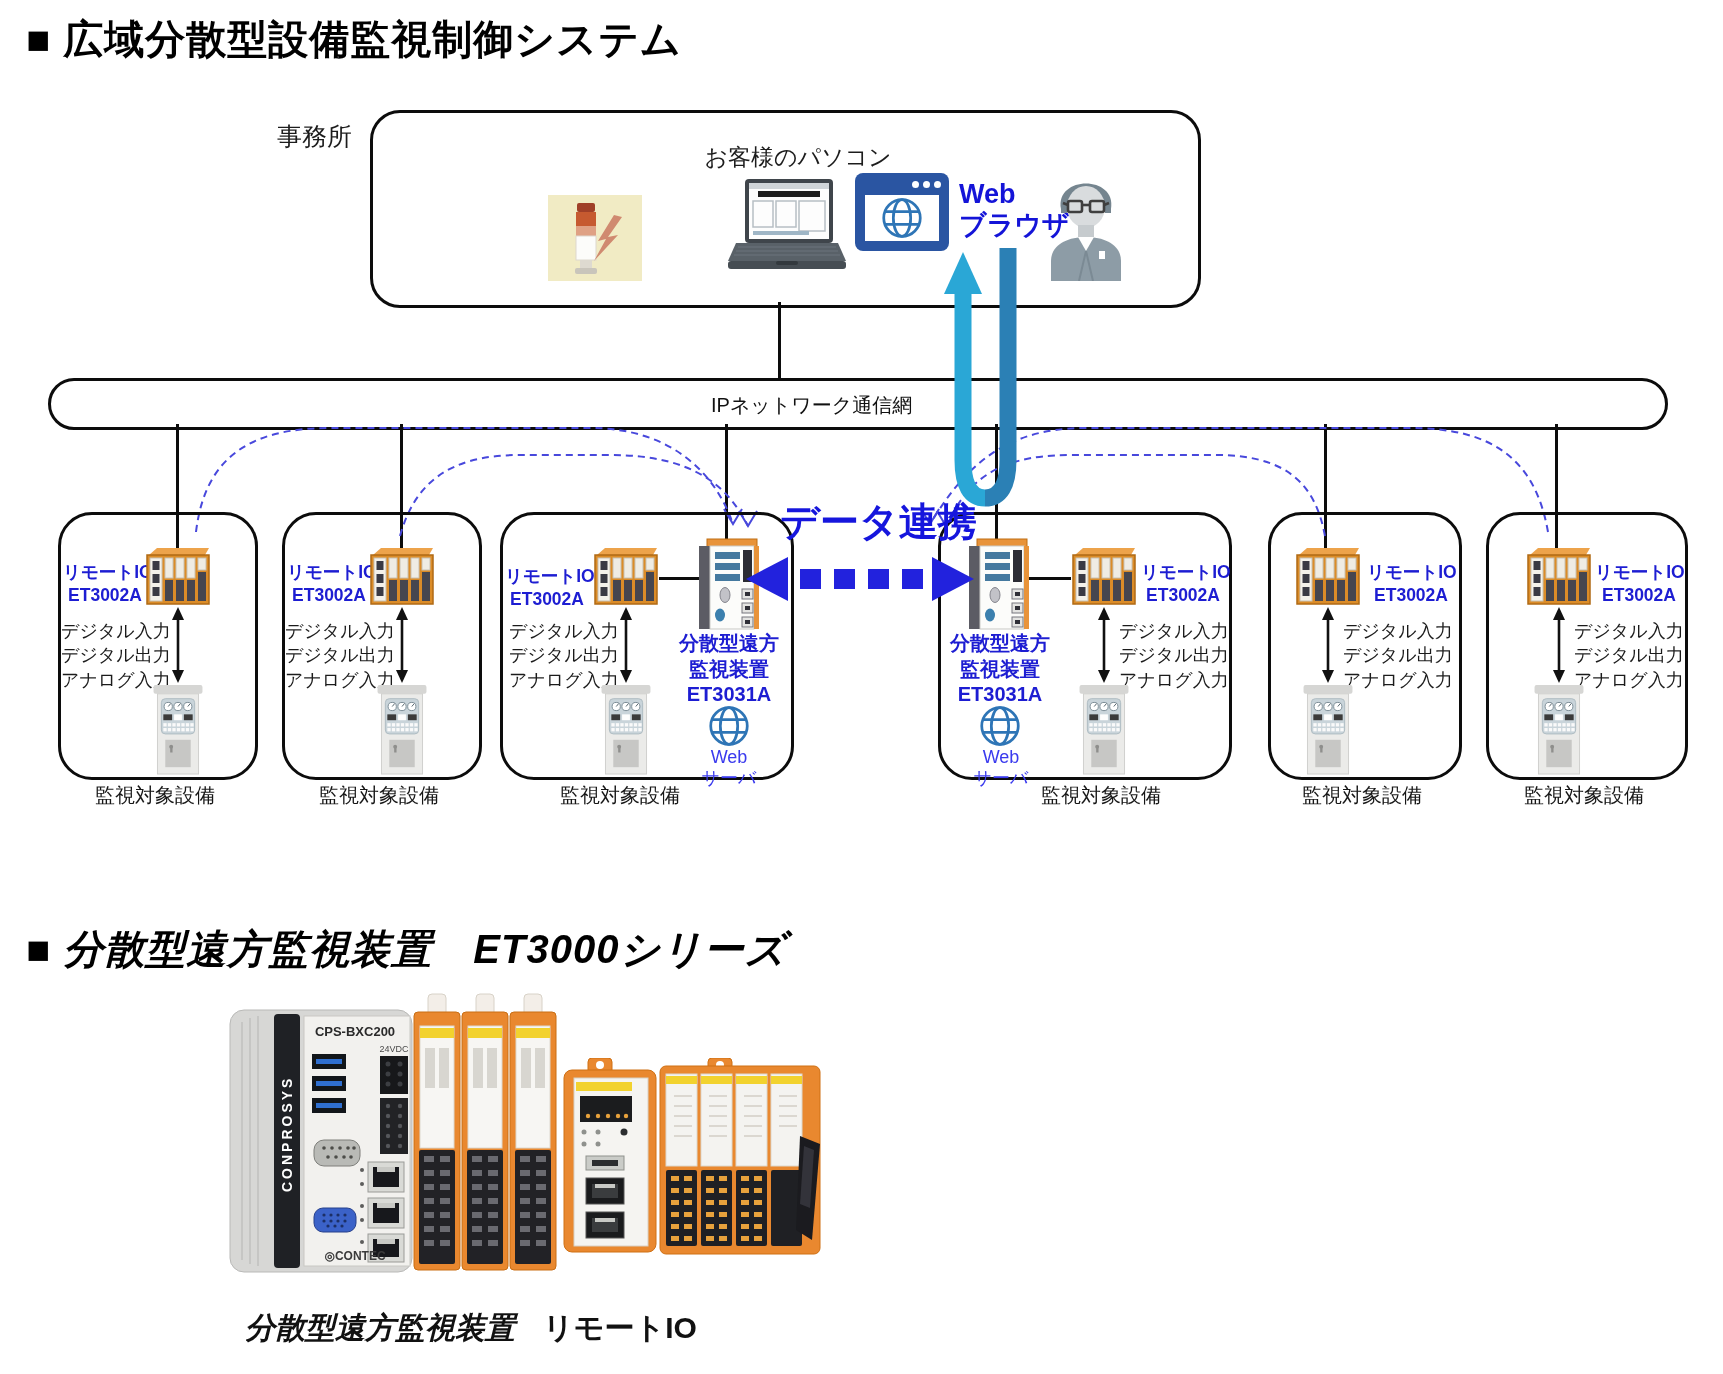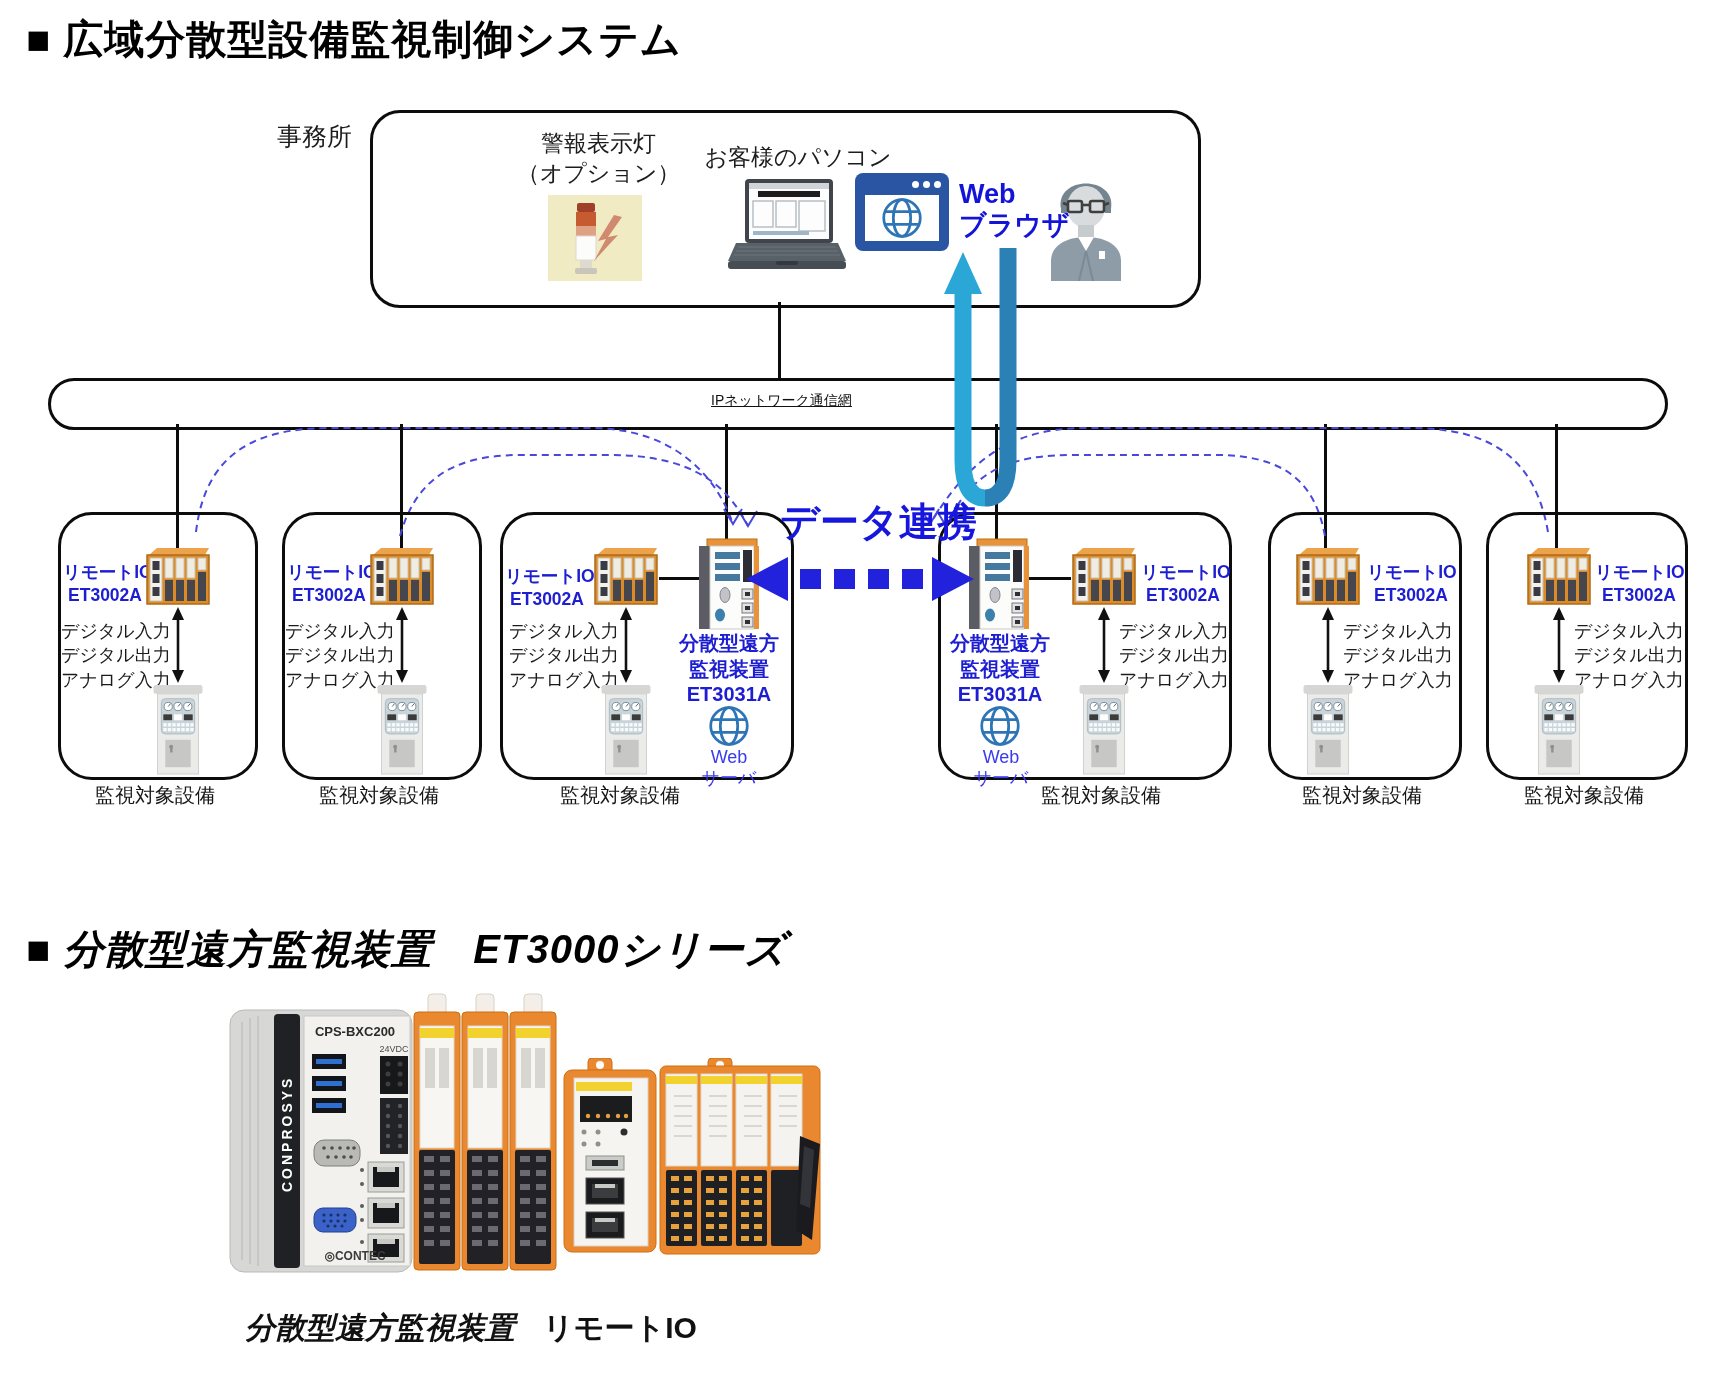--- a/index.html
+++ b/index.html
@@ -18,21 +18,21 @@
   .signals{font-size:18px;line-height:1.35;color:#1b1b1b;white-space:nowrap;}
   .signals.right{text-align:right;}
   .monlbl{font-size:20px;color:#161616;text-align:center;white-space:nowrap;}
   .small-lbl{font-size:23px;color:#1c1c1c;text-align:center;line-height:1.3;white-space:nowrap;}
   .webbrowser-lbl{color:#1414d8;font-weight:800;font-size:27px;line-height:1.15;white-space:nowrap;}
   .linkage-lbl{color:#1616dd;font-weight:800;font-size:39px;text-align:center;white-space:nowrap;}
   .cap{font-size:30px;font-weight:800;color:#111;text-align:center;white-space:nowrap;}
   .browser{background:#2a55a2;border-radius:8px;}
   .browser .pane{position:absolute;left:10px;right:10px;top:22px;bottom:10px;background:#ffffff;}
   .browser .dot{position:absolute;top:8px;width:7px;height:7px;border-radius:50%;background:#fff;}
-  .barlbl{font-size:14px;color:#111;white-space:nowrap;text-decoration:underline;}
+  .barlbl{font-size:20px;color:#111;white-space:nowrap;}
 </style>
 </head>
 <body>
 
 <svg width="0" height="0" style="position:absolute" aria-hidden="true">
   <defs>
     <symbol id="sym-rack" viewBox="0 0 66 58">
       <polygon points="4,8 12,1 64,1 60,8" fill="#eda34b"></polygon>
       <rect x="2" y="8" width="62" height="49" fill="#db8c28" stroke="#b06a14" stroke-width="1.5"></rect>
       <rect x="5" y="11" width="12" height="43" fill="#f4f1ea" stroke="#c9c2b4"></rect>
@@ -122,24 +122,20 @@
     </symbol>
   </defs>
 </svg>
 
 <div id="canvas">
 
   <div class="abs h1" style="left:26px;top:12px;">■ 広域分散型設備監視制御システム</div>
 
   <div class="abs small-lbl" style="left:250px;top:120px;width:102px;text-align:right;font-size:25px;">事務所</div>
   <div class="abs office-box" style="left:370px;top:110px;width:825px;height:192px;">
-    <div class="abs small-lbl" style="left:118px;top:16px;width:215px;">
-      <div>警報表示灯</div>
-      <div>（オプション）</div>
-    </div>
 
     <svg class="abs" style="left:175px;top:82px;width:94px;height:86px;" viewBox="0 0 94 86">
       <rect x="0" y="0" width="94" height="86" fill="#f1ebc4"></rect>
       <rect x="29" y="8" width="18" height="9" rx="2" fill="#a04028"></rect>
       <rect x="28" y="17" width="20" height="14" fill="#c65a30"></rect>
       <rect x="28" y="31" width="20" height="10" fill="#dfa184"></rect>
       <rect x="28" y="41" width="20" height="24" fill="#fcfcfa" stroke="#ddd8ce"></rect>
       <rect x="32" y="65" width="12" height="8" fill="#dedad0"></rect>
       <rect x="27" y="73" width="22" height="6" rx="2" fill="#c9c5bb"></rect>
       <polygon points="66,20 50,46 58,44 46,66 70,40 60,42 74,22" fill="#d08a70"></polygon>

